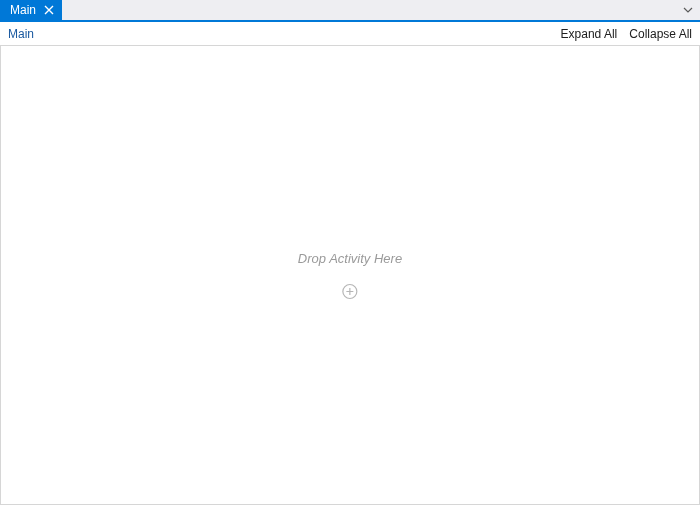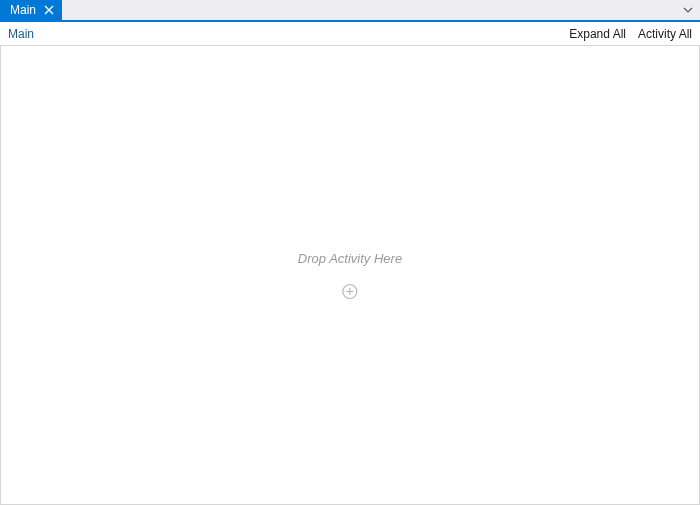--- a/index.html
+++ b/index.html
@@ -120,21 +120,21 @@
     <svg width="10" height="6" viewBox="0 0 10 6">
         <path d="M1 1 L5 5 L9 1" stroke="currentColor" stroke-width="1.2" fill="none"></path>
       </svg>
   </div>
 </div>
 
 <div class="toolbar">
   <span class="breadcrumb">Main</span>
   <span class="toolbar-spacer"></span>
   <span class="toolbar-action">Expand All</span>
-  <span class="toolbar-action">Activity All</span>
+  <span class="toolbar-action">Collapse All</span>
 </div>
 
 <div class="canvas">
   <div class="drop-hint">
     <span>Drop Activity Here</span>
     <span class="plus-circle">
       <svg width="16" height="16" viewBox="0 0 16 16">
         <circle cx="8" cy="8" r="7" stroke="currentColor" stroke-width="1.2" fill="none"></circle>
         <path d="M8 4.5 V11.5 M4.5 8 H11.5" stroke="currentColor" stroke-width="1.2"></path>
       </svg>

